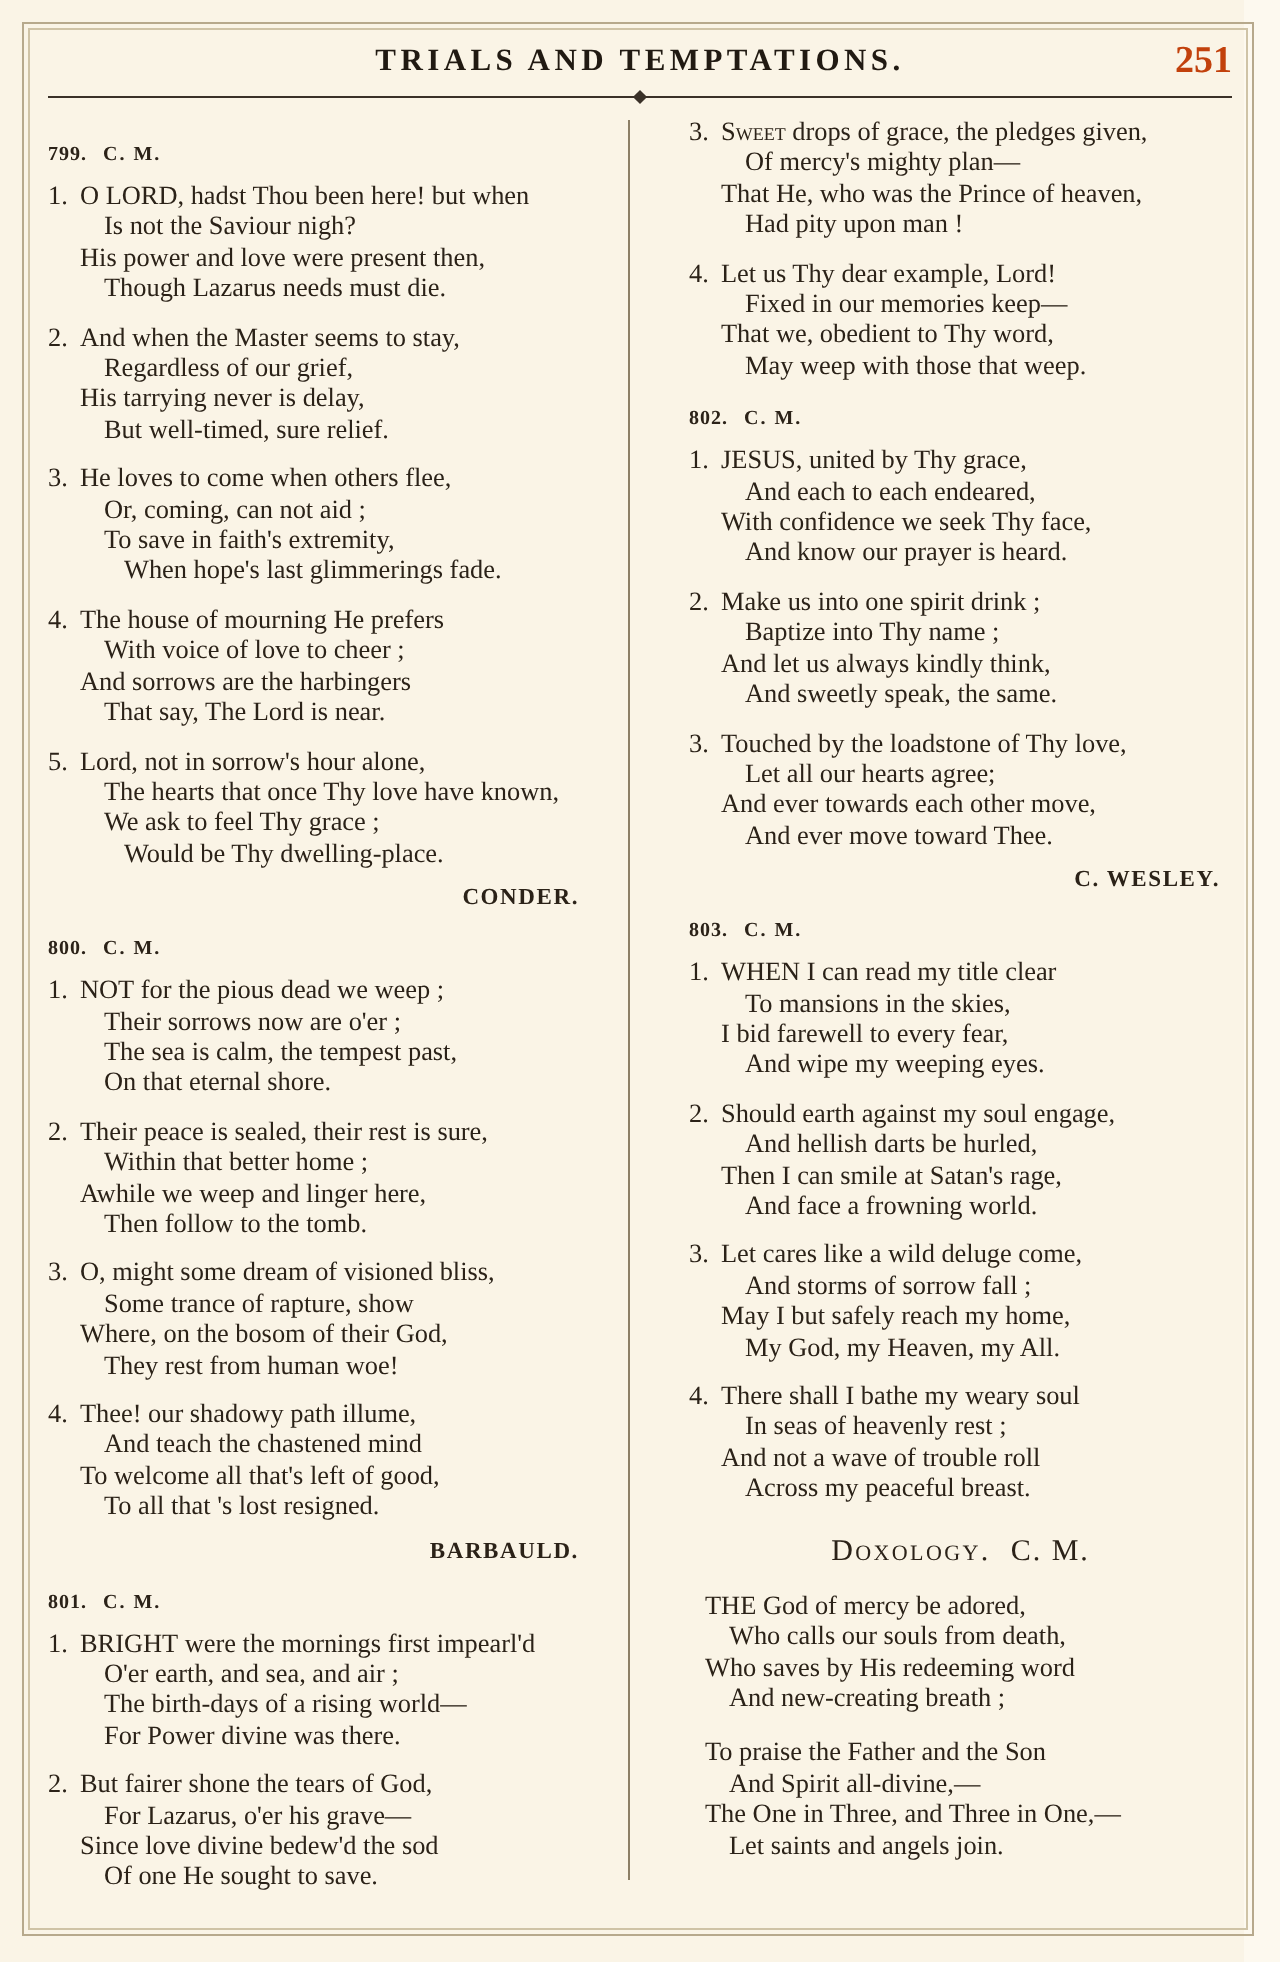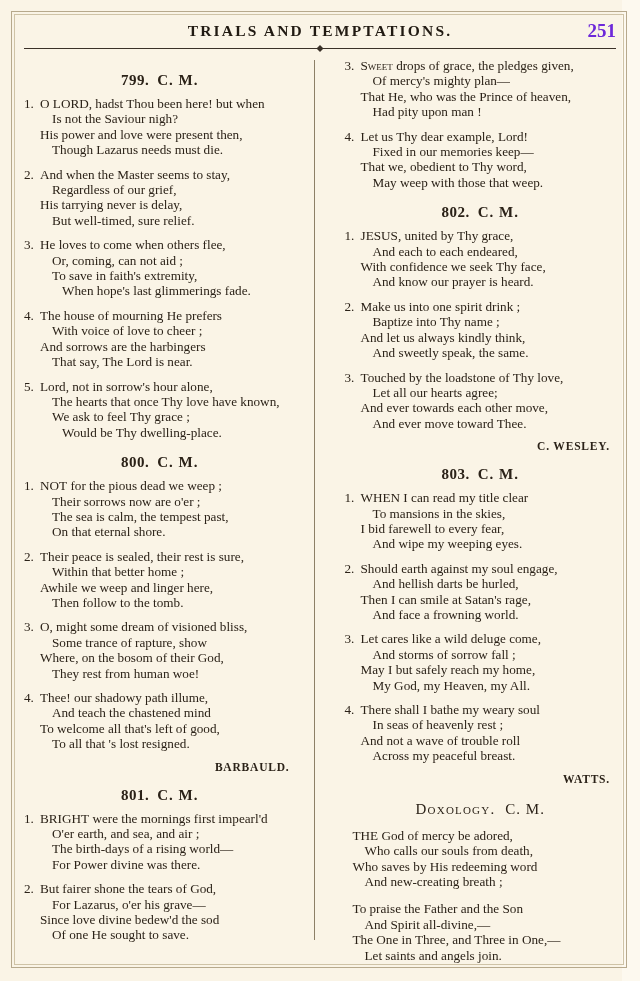--- a/index.html
+++ b/index.html
@@ -57,21 +57,21 @@
     color: #211a12;
     text-transform: uppercase;
     white-space: nowrap;
   }
   .page-number {
     position: absolute;
     right: 0;
     top: -2px;
     font-size: 19px;
     font-weight: bold;
-    color: #6d28d9;
+    color: #c2410c;
   }
   .rule {
     position: absolute;
     left: 0; top: 26px;
     width: 592px;
     border-top: 1.5px solid #3a3128;
   }
   .rule:after {
     content: "";
     position: absolute;
@@ -95,23 +95,23 @@
   }
   .col.left { padding-right: 10px; }
   .col.right { padding-left: 22px; }
   .divider {
     width: 0;
     border-left: 1px solid #8c7f66;
     margin: 2px 8px 2px 8px;
     height: 880px;
   }
   .hymn-num {
-    text-align: center;
+    text-align: left;
     font-weight: bold;
-    font-size: 15px;
+    font-size: 10px;
     margin: 14px 0 7px 0;
     letter-spacing: 0.5px;
   }
   .hymn-num .meter {
     font-variant: small-caps;
     margin-left: 8px;
     letter-spacing: 1px;
   }
   .stanza {
     display: flex;
@@ -209,20 +209,21 @@
           </div>
           <div class="stanza">
             <div class="n">5.</div>
             <div class="lines">
               <div class="l">Lord, not in sorrow's hour alone,</div>
               <div class="l i1">The hearts that once Thy love have known,</div>
               <div class="l i1">We ask to feel Thy grace ;</div>
               <div class="l i2">Would be Thy dwelling-place.</div>
             </div>
           </div>
+          <div class="author">CONDER.</div>
           <div class="hymn-num"><span>800.</span><span class="meter">C. M.</span></div>
           <div class="stanza">
             <div class="n">1.</div>
             <div class="lines">
               <div class="l"><span class="sc">NOT</span> for the pious dead we weep ;</div>
               <div class="l i1">Their sorrows now are o'er ;</div>
               <div class="l i1">The sea is calm, the tempest past,</div>
               <div class="l i1">On that eternal shore.</div>
             </div>
           </div>
@@ -353,21 +354,20 @@
           </div>
           <div class="stanza">
             <div class="n">4.</div>
             <div class="lines">
               <div class="l">There shall I bathe my weary soul</div>
               <div class="l i1">In seas of heavenly rest ;</div>
               <div class="l">And not a wave of trouble roll</div>
               <div class="l i1">Across my peaceful breast.</div>
             </div>
           </div>
-          <div class="author">WATTS.</div>
           <div class="dox-head"><span>Doxology.</span><span class="meter">C. M.</span></div>
           <div class="dox-stanza">
             <div class="l"><span class="sc">THE</span> God of mercy be adored,</div>
             <div class="l i1">Who calls our souls from death,</div>
             <div class="l">Who saves by His redeeming word</div>
             <div class="l i1">And new-creating breath ;</div>
           </div>
           <div class="dox-stanza">
             <div class="l">To praise the Father and the Son</div>
             <div class="l i1">And Spirit all-divine,—</div>

